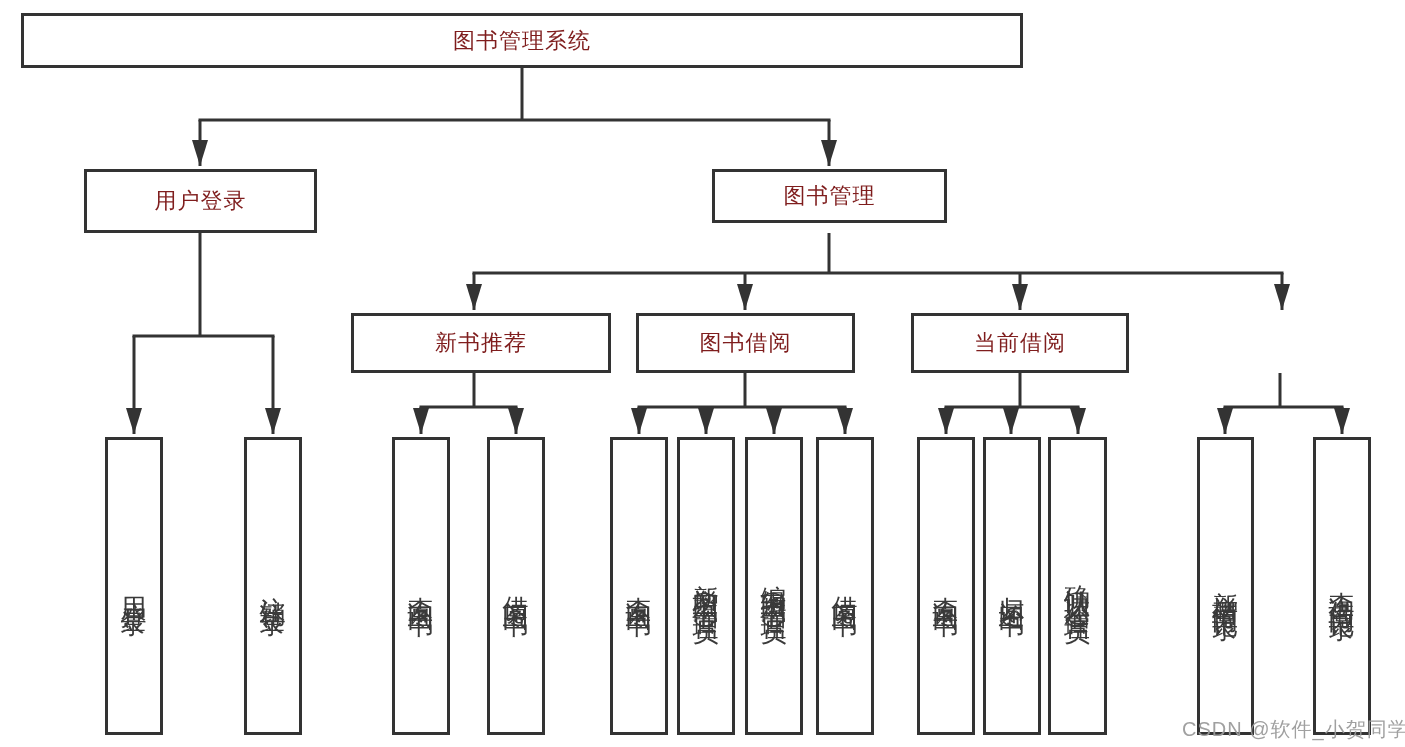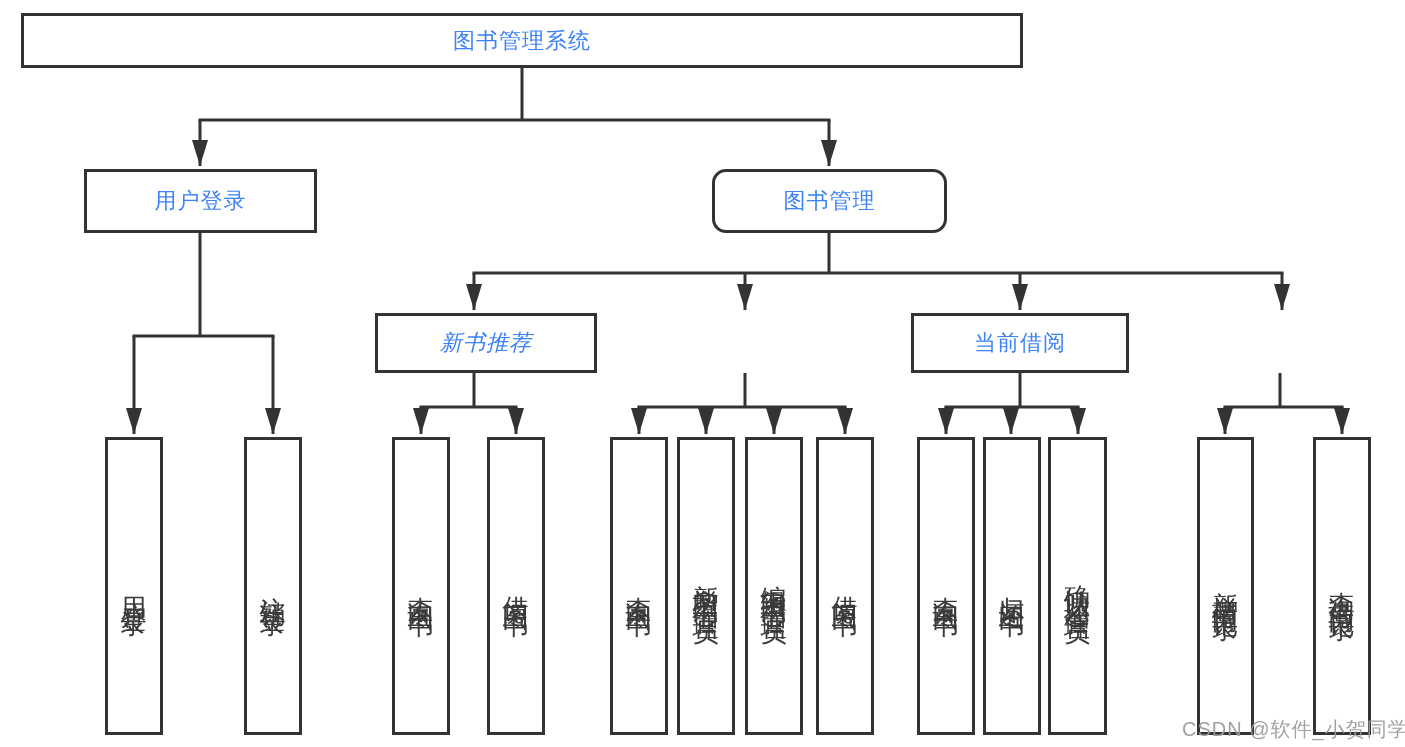--- a/index.html
+++ b/index.html
@@ -1,28 +1,28 @@
 <!DOCTYPE html>
 <html><head>
 <meta charset="utf-8">
 <style>
   html,body{margin:0;padding:0;background:#ffffff;}
   body{font-family:"Liberation Sans",sans-serif;}
   #canvas{position:relative;width:1405px;height:747px;background:#ffffff;overflow:hidden;}
   #wires{position:absolute;left:0;top:0;width:1405px;height:747px;}
   .node{position:absolute;box-sizing:border-box;background:#ffffff;border:3px solid #333333;
         display:flex;align-items:center;justify-content:center;z-index:2;}
-  .hlabel{font-size:22px;color:#3b82f6;white-space:nowrap;letter-spacing:1px;}
+  .hlabel{font-size:22px;color:#7f1d1d;white-space:nowrap;letter-spacing:1px;}
   .vlabel{writing-mode:vertical-rl;text-orientation:mixed;font-size:26px;color:#3a3a3a;
           letter-spacing:5px;line-height:1;}
   .lv1{left:21px;top:13px;width:1002px;height:55px;}
   .lv2a{left:84px;top:169px;width:233px;height:64px;}
-  .lv2b{left:712px;top:169px;width:235px;height:64px;border-radius:14px;}
+  .lv2b{left:712px;top:169px;width:235px;height:54px;}
   .lv3{top:313px;height:60px;}
-  .lv3a{left:375px;width:222px;font-style:italic;}
+  .lv3a{left:351px;width:260px;}
   .lv3b{left:636px;width:219px;}
   .lv3c{left:911px;width:218px;text-align:center;}
   .lv3d{left:1172px;width:221px;}
   .lv4{top:437px;height:298px;width:58px;}
   .b-ul1{left:105px;}  .b-ul2{left:244px;}
   .b-nb1{left:392px;}  .b-nb2{left:487px;}
   .b-bb1{left:610px;}  .b-bb2{left:677px;}  .b-bb3{left:745px;}  .b-bb4{left:816px;}
   .b-cb1{left:917px;}  .b-cb2{left:983px;}  .b-cb3{left:1048px;width:59px;}
   .b-br1{left:1197px;width:57px;}  .b-br2{left:1313px;}
   #watermark{position:absolute;left:1182px;top:716px;z-index:5;font-size:20px;
@@ -95,20 +95,23 @@
   <div class="node lv2a">
     <span class="hlabel">用户登录</span>
   </div>
   <div class="node lv2b">
     <span class="hlabel">图书管理</span>
   </div>
 
   <div class="node lv3 lv3a">
     <span class="hlabel">新书推荐</span>
   </div>
+  <div class="node lv3 lv3b">
+    <span class="hlabel">图书借阅</span>
+  </div>
   <div class="node lv3 lv3c">
     <span class="hlabel">当前借阅</span>
   </div>
 
   <div class="node lv4 b-ul1">
     <span class="vlabel">用户登录</span>
   </div>
   <div class="node lv4 b-ul2">
     <span class="vlabel">注销登录</span>
   </div>

